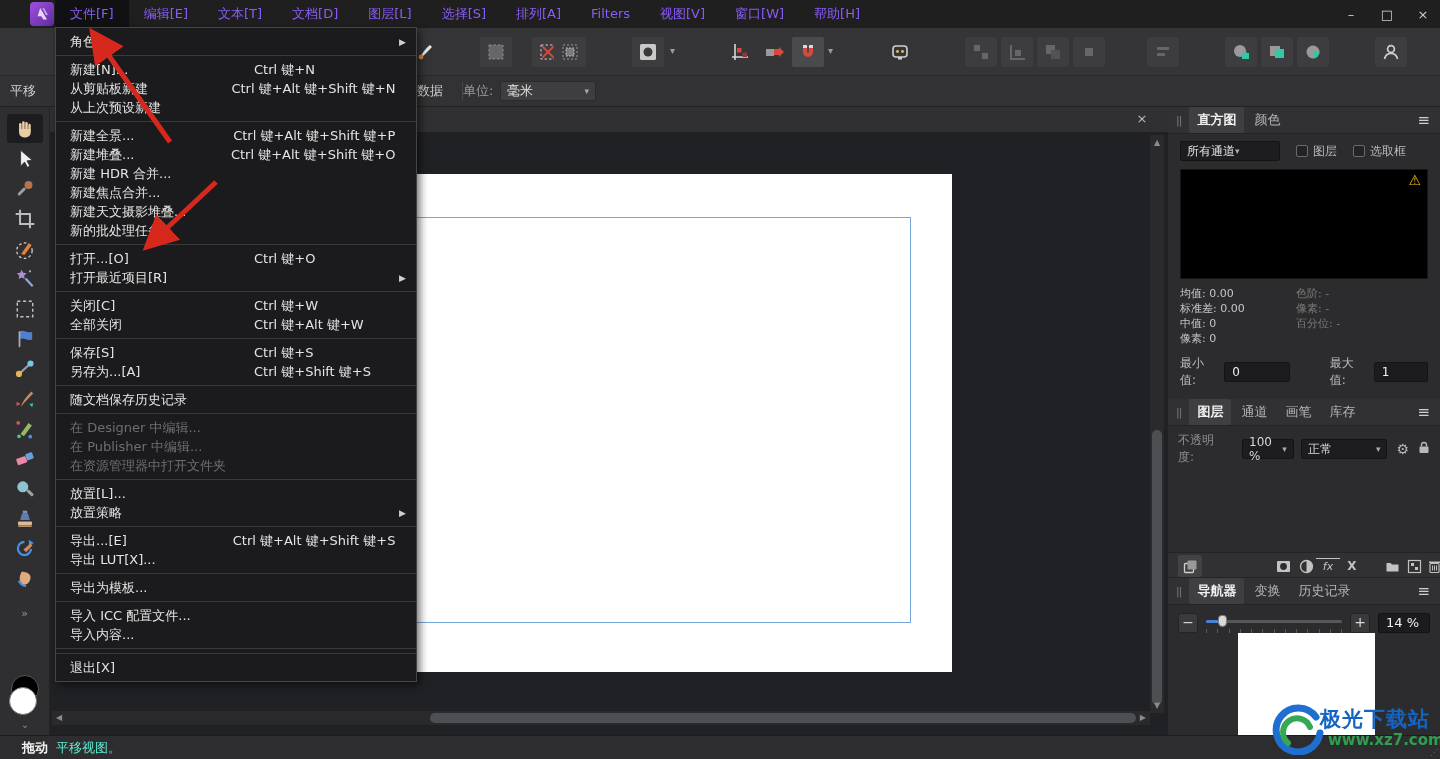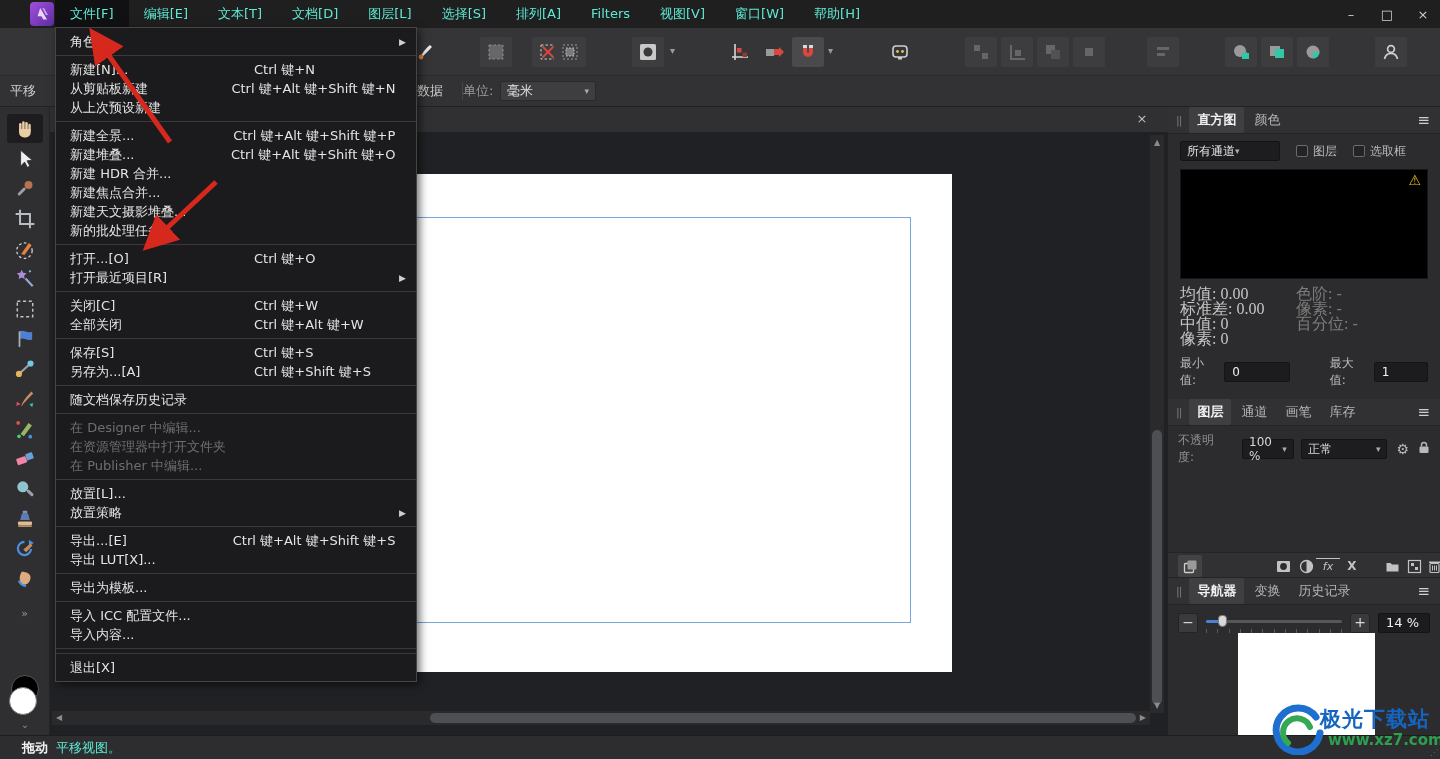--- a/index.html
+++ b/index.html
@@ -6,21 +6,21 @@
   html,body { width:1440px; height:759px; overflow:hidden; background:#1e1e1e;
     font-family:"DejaVu Sans","Liberation Sans",sans-serif; }
   .app { position:relative; width:1440px; height:759px; background:#262626; color:#d8d8d8; font-size:13px; }
 
   
   .menubar { position:absolute; left:0; top:0; width:1440px; height:28px; background:#1f1f1f; display:flex; align-items:center; z-index:30; }
   .applogo { position:absolute; left:30px; top:2px; width:24px; height:24px; border-radius:4px;
     background:linear-gradient(135deg,#a24fe0,#5c2c9e); display:flex; align-items:center; justify-content:center; }
   .applogo svg { width:16px; height:16px; }
   .menu-items { position:absolute; left:55px; top:0; height:28px; display:flex; }
-  .menu-item { padding:0 15px; height:28px; line-height:27px; color:#5eead4; cursor:default; }
+  .menu-item { padding:0 15px; height:28px; line-height:27px; color:#8b5cf6; cursor:default; }
   .menu-item.active { background:#111114; }
   .winctl { position:absolute; right:6px; top:0; height:28px; display:flex; align-items:center; gap:14px; color:#cfcfcf; font-size:13px; }
   .winctl span { width:22px; text-align:center; }
 
   
   .toolbar { position:absolute; left:0; top:28px; width:1440px; height:48px; background:#353537; border-bottom:1px solid #2a2a2c; }
   .tb-btn { position:absolute; top:9px; width:32px; height:30px; border-radius:2px; display:flex; align-items:center; justify-content:center; }
   .tb-btn svg { width:22px; height:22px; }
   .tb-btn.dim svg { opacity:.28; }
   .tb-chev { position:absolute; top:17px; color:#9a9a9a; font-size:10px; }
@@ -65,21 +65,21 @@
   .ptab.active { background:#3f3f42; color:#f0f0f0; font-weight:bold; }
   .ptab-menu { position:absolute; right:10px; color:#cfcfcf; font-size:15px; }
 
   .hist-controls { display:flex; align-items:center; padding:7px 12px 5px; }
   .mini-select { height:20px; background:#1d1d1f; border:1px solid #141414; border-radius:2px; padding:0 6px; display:flex;
     align-items:center; justify-content:flex-start; width:100px; color:#e6e6e6; font-size:12px; }
   .chk { display:flex; align-items:center; gap:5px; color:#b9b9b9; font-size:12px; margin-left:16px; }
   .chkbox { width:12px; height:12px; border:1px solid #6a6a6a; background:#232325; border-radius:2px; }
   .histbox { position:relative; margin:3px 12px 0; height:110px; background:#000; border:1px solid #161616; }
   .warn { position:absolute; right:6px; top:2px; color:#f5c411; font-size:14px; }
-  .stats { display:flex; padding:7px 12px 0; font-size:16px; line-height:15px;font-family:Liberation Serif, serif; }
+  .stats { display:flex; padding:7px 12px 0; font-size:11px; line-height:15px; }
   .stats .col1 { width:116px; color:#c6c6c6; }
   .stats .col2 { color:#7b7b7b; }
   .minmax { display:flex; align-items:center; padding:9px 12px 0; font-size:12px; color:#bdbdbd; }
   .valbox { background:#1c1c1e; border:1px solid #141414; border-radius:2px; height:20px; line-height:18px; padding:0 7px; color:#f0f0f0; }
   .valbox.min { width:68px; margin-left:6px; }
   .valbox.max { width:56px; margin-left:6px; }
   .mm-max { margin-left:40px; }
 
   .opacityrow { display:flex; align-items:center; padding:6px 10px 0; font-size:12px; color:#8f8f8f; }
   .combo { height:20px; background:#1d1d1f; border:1px solid #141414; border-radius:2px; display:flex; align-items:center;
@@ -672,26 +672,26 @@
         <span class="fm-shortcut"></span>
         <span class="fm-sub"></span>
       </div>
       <div class="fm-sep"></div>
       <div class="fm-row disabled">
         <span class="fm-label">在 Designer 中编辑...</span>
         <span class="fm-shortcut"></span>
         <span class="fm-sub"></span>
       </div>
       <div class="fm-row disabled">
+        <span class="fm-label">在 Publisher 中编辑...</span>
+        <span class="fm-shortcut"></span>
+        <span class="fm-sub"></span>
+      </div>
+      <div class="fm-row disabled">
         <span class="fm-label">在资源管理器中打开文件夹</span>
-        <span class="fm-shortcut"></span>
-        <span class="fm-sub"></span>
-      </div>
-      <div class="fm-row disabled">
-        <span class="fm-label">在 Publisher 中编辑...</span>
         <span class="fm-shortcut"></span>
         <span class="fm-sub"></span>
       </div>
       <div class="fm-sep"></div>
       <div class="fm-row">
         <span class="fm-label">放置[L]...</span>
         <span class="fm-shortcut"></span>
         <span class="fm-sub"></span>
       </div>
       <div class="fm-row">

